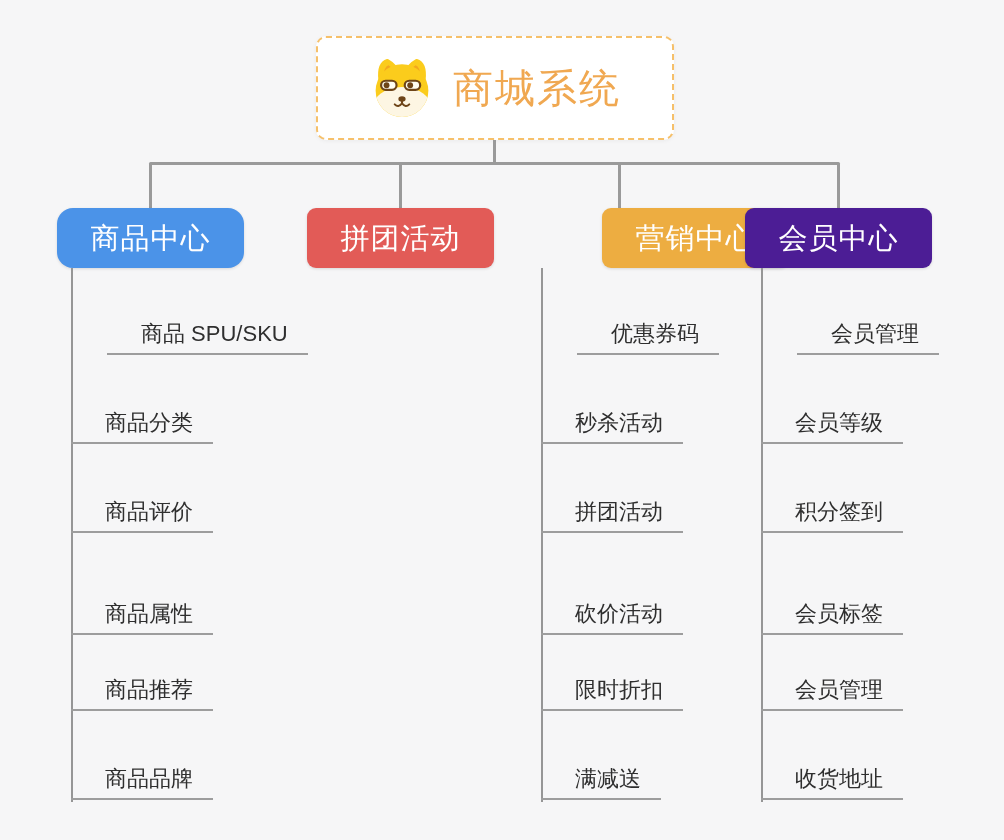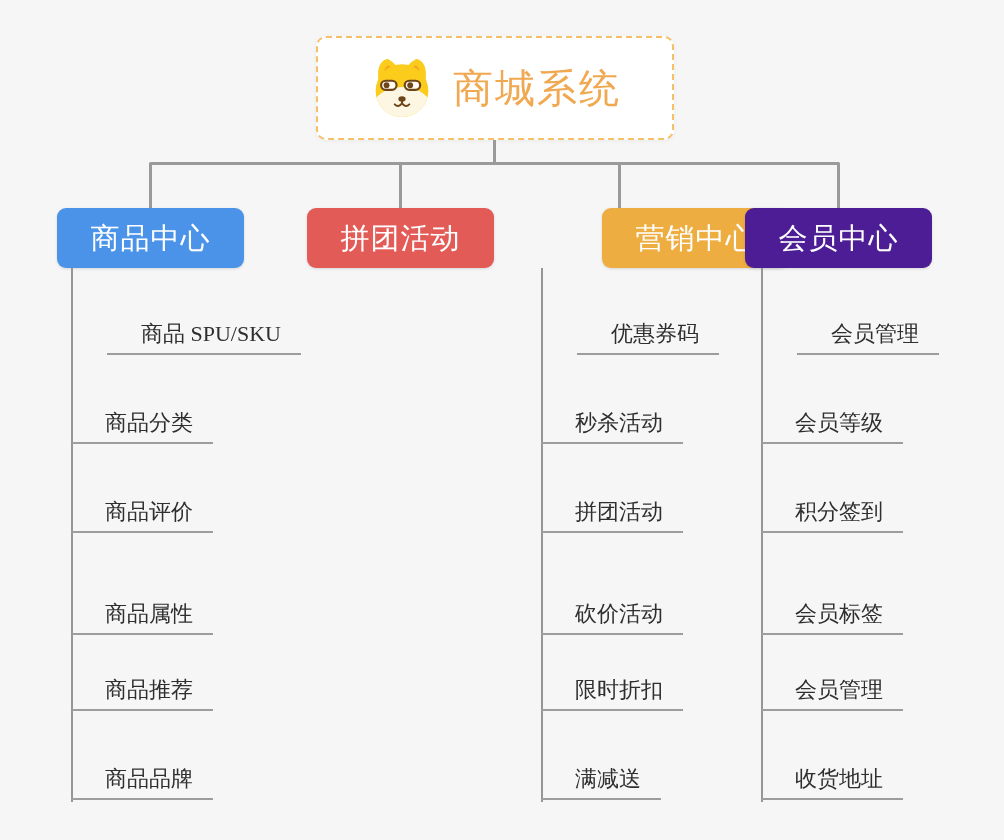--- a/index.html
+++ b/index.html
@@ -2,21 +2,21 @@
 <html><head>
 <meta charset="utf-8">
 <style>
   html,body{margin:0;padding:0;}
   body{
     width:1004px;height:840px;
     background:#f6f6f7;
     font-family:"Liberation Sans","DejaVu Sans",sans-serif;
     position:relative;overflow:hidden;
   }
-  .stage{position:absolute;left:0;top:0;width:1004px;height:840px;font-family:Liberation Serif, serif;}
+  .stage{position:absolute;left:0;top:0;width:1004px;height:840px;}
 
   
   .root{
     position:absolute;left:316px;top:36px;width:358px;height:104px;
     background:#ffffff;border:2px dashed #f6c06a;border-radius:10px;
     box-sizing:border-box;
     display:flex;align-items:center;justify-content:center;gap:18px;
     box-shadow:0 1px 4px rgba(0,0,0,.05);
   }
   .root-title{font-size:40px;letter-spacing:2px;font-weight:500;}
@@ -28,21 +28,21 @@
   .drop{top:164px;width:3px;height:44px;}
   .drop0{left:149px;}.drop1{left:399px;}.drop2{left:618px;}.drop3{left:837px;}
 
   
   .node{
     position:absolute;top:208px;width:187px;height:60px;
     border-radius:9px;color:#ffffff;font-size:29px;letter-spacing:1px;
     text-align:center;line-height:60px;
     box-shadow:0 1px 3px rgba(0,0,0,.12);
   }
-  .n0{left:57px;}.n1{left:307px;}.n2{left:554px;margin-left:48px;}.n3{left:745px;}
+  .n0{left:57px;border-radius:16px;}.n1{left:307px;}.n2{left:554px;margin-left:48px;}.n3{left:745px;}
 
   
   .col{position:absolute;top:268px;width:240px;height:540px;}
   .c0{left:71px;}.c1{left:321px;}.c2{left:541px;}.c3{left:761px;}
   .trunk{position:absolute;left:0;top:0;width:2px;height:534px;background:#969696;}
   .item{
     position:absolute;left:0;white-space:nowrap;
     font-size:22px;color:#2f2f2f;line-height:25px;
     padding:0 20px 7px 34px;
     border-bottom:2px solid #9d9d9d;

